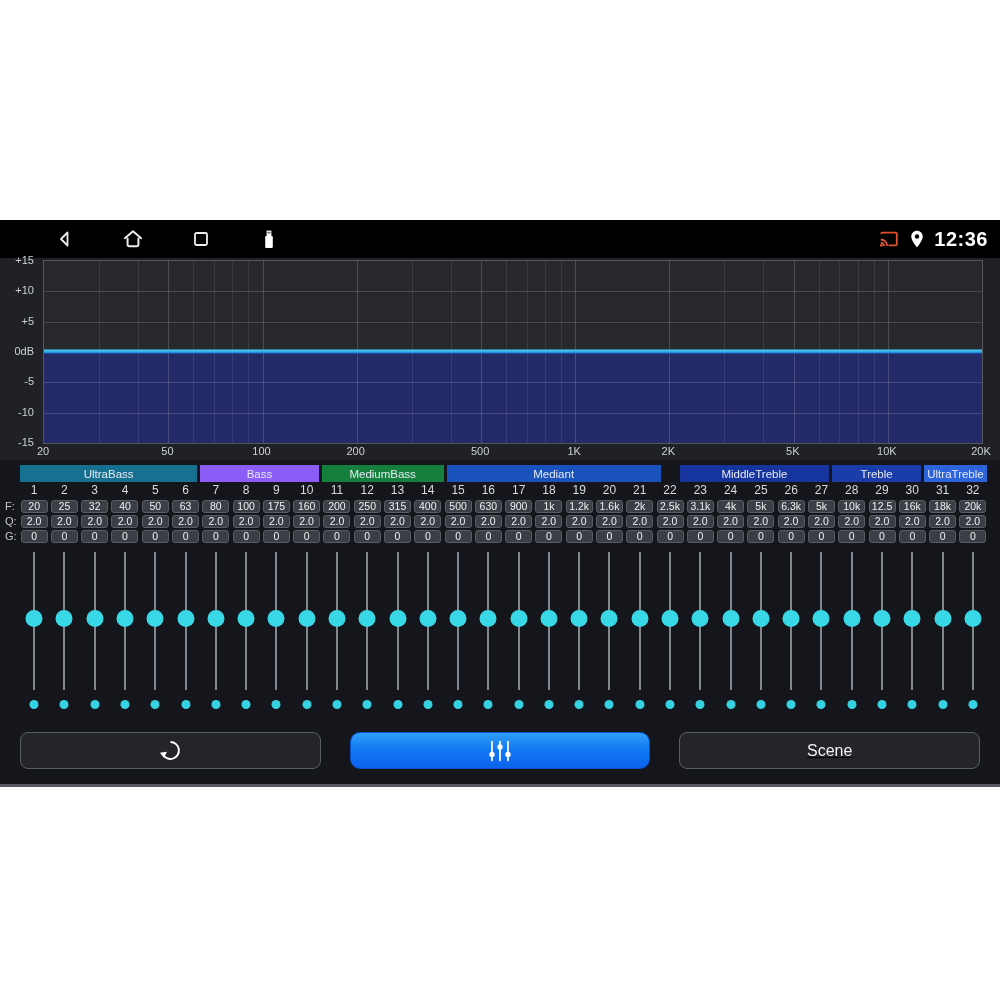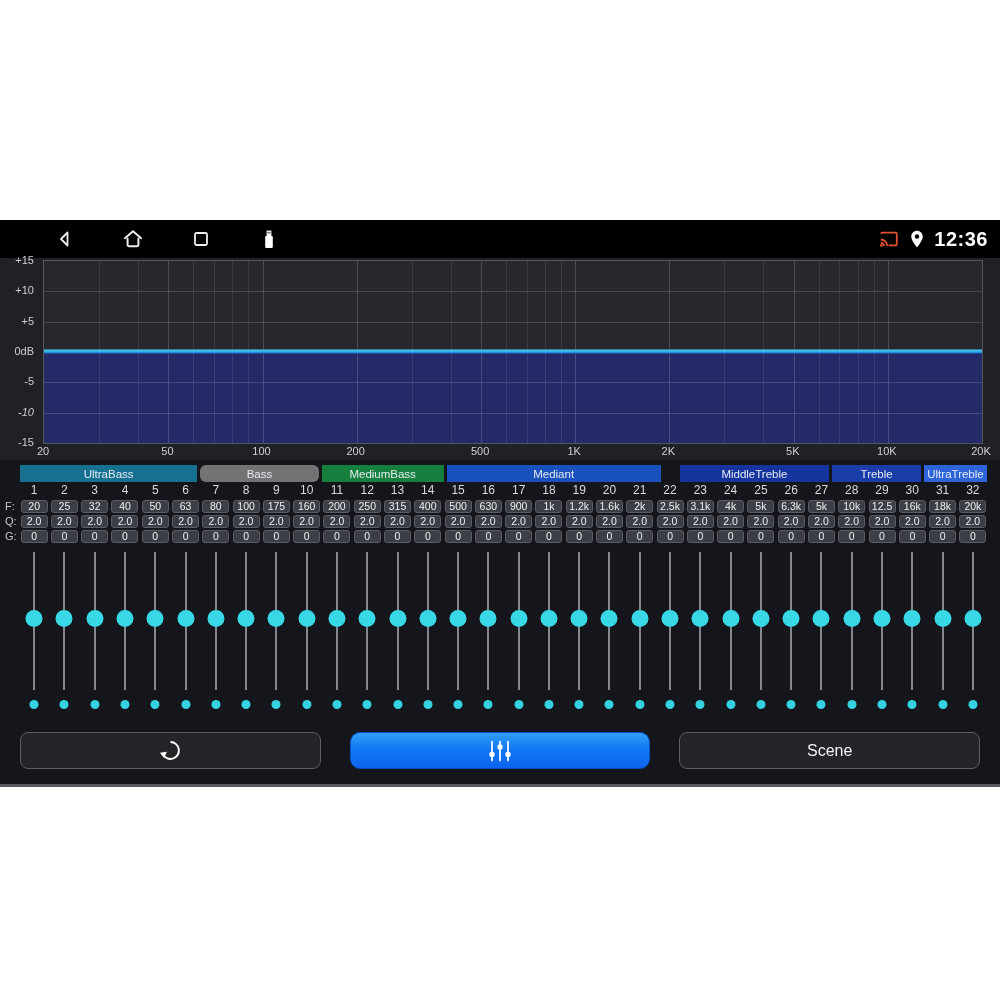--- a/index.html
+++ b/index.html
@@ -45,21 +45,21 @@
   .rl-f{top:280px;} .rl-q{top:295px;} .rl-g{top:310px;}
   
   .slider-row{position:absolute;top:330px;left:19px;width:969px;height:170px;display:flex;}
   .slider{flex:1;position:relative;}
   .track{position:absolute;left:50%;top:2px;height:138px;width:2px;margin-left:-1px;background:#84878d;}
   .knob{position:absolute;left:50%;top:60px;width:17px;height:17px;transform:translateX(-50%);
         border-radius:50%;background:#38d8e7;z-index:2;}
   .dot{position:absolute;left:50%;top:150px;width:9px;height:9px;transform:translateX(-50%);
        border-radius:50%;background:#35d2e2;}
   
-  .footer{position:absolute;top:512px;left:20px;width:960px;height:37px;display:flex;gap:29px;}
+  .footer{position:absolute;top:512px;left:20px;width:960px;height:37px;display:flex;gap:29px;text-decoration:underline;}
   .fbtn{flex:1;border-radius:8px;background:#232529;border:1px solid #5a5d63;display:flex;
         align-items:center;justify-content:center;color:#f2f3f5;font-size:16px;cursor:pointer;}
   .fbtn.active{background:linear-gradient(180deg,#31a0f7 0%,#1179f3 45%,#0c63ee 100%);
                border:1px solid #0a4fc6;border-radius:10px;}
 </style>
 </head>
 <body>
 
 <div class="page">
   <div class="screen">
@@ -105,21 +105,21 @@
       </div>
     </div>
 
     <div class="graph-region">
       <div class="db-axis">
           <div class="db-label" style="top: 0%;">+15</div>
           <div class="db-label" style="top: 16.6667%;">+10</div>
           <div class="db-label" style="top: 33.3333%;">+5</div>
           <div class="db-label" style="top: 50%;">0dB</div>
           <div class="db-label" style="top: 66.6667%;">-5</div>
-          <div class="db-label" style="top: 83.3333%; font-style: italic;">-10</div>
+          <div class="db-label" style="top: 83.3333%;">-10</div>
           <div class="db-label" style="top: 100%;">-15</div>
         </div>
       <div class="plot">
         <div class="fill"></div>
         <div class="zero-line"></div>
         <div id="plot-grid">
             <div class="vline" style="left: 5.86971%;"></div>
             <div class="vline" style="left: 10.0343%;"></div>
             <div class="vline major" style="left: 13.2647%;"></div>
             <div class="vline" style="left: 15.904%;"></div>
@@ -160,21 +160,21 @@
           <div class="freq-label" style="left: 56.6323%;">1K</div>
           <div class="freq-label" style="left: 66.6667%;">2K</div>
           <div class="freq-label" style="left: 79.9313%;">5K</div>
           <div class="freq-label" style="left: 89.9657%;">10K</div>
           <div class="freq-label" style="left: 100%;">20K</div>
         </div>
     </div>
 
     <div class="band-row">
         <div class="band-seg" style="background: rgb(22, 112, 143); flex-grow: 180;">UltraBass</div>
-        <div class="band-seg" style="background: #737373; flex-grow: 120; border-radius: 6px;">Bass</div>
+        <div class="band-seg" style="background: #8b5cf6; flex-grow: 120;">Bass</div>
         <div class="band-seg" style="background: #15803d; flex-grow: 124;">MediumBass</div>
         <div class="band-seg" style="background: rgb(26, 82, 189); flex-grow: 217;">Mediant</div>
         <div class="band-seg" style="background: rgb(22, 52, 157); flex-grow: 152; margin-left: 16px;">MiddleTreble</div>
         <div class="band-seg" style="background: rgb(27, 61, 169); flex-grow: 90;">Treble</div>
         <div class="band-seg" style="background: rgb(46, 100, 217); flex-grow: 64;">UltraTreble</div>
       </div>
 
     <div class="prow num-row">
         <div class="ch-num">1</div>
         <div class="ch-num">2</div>

